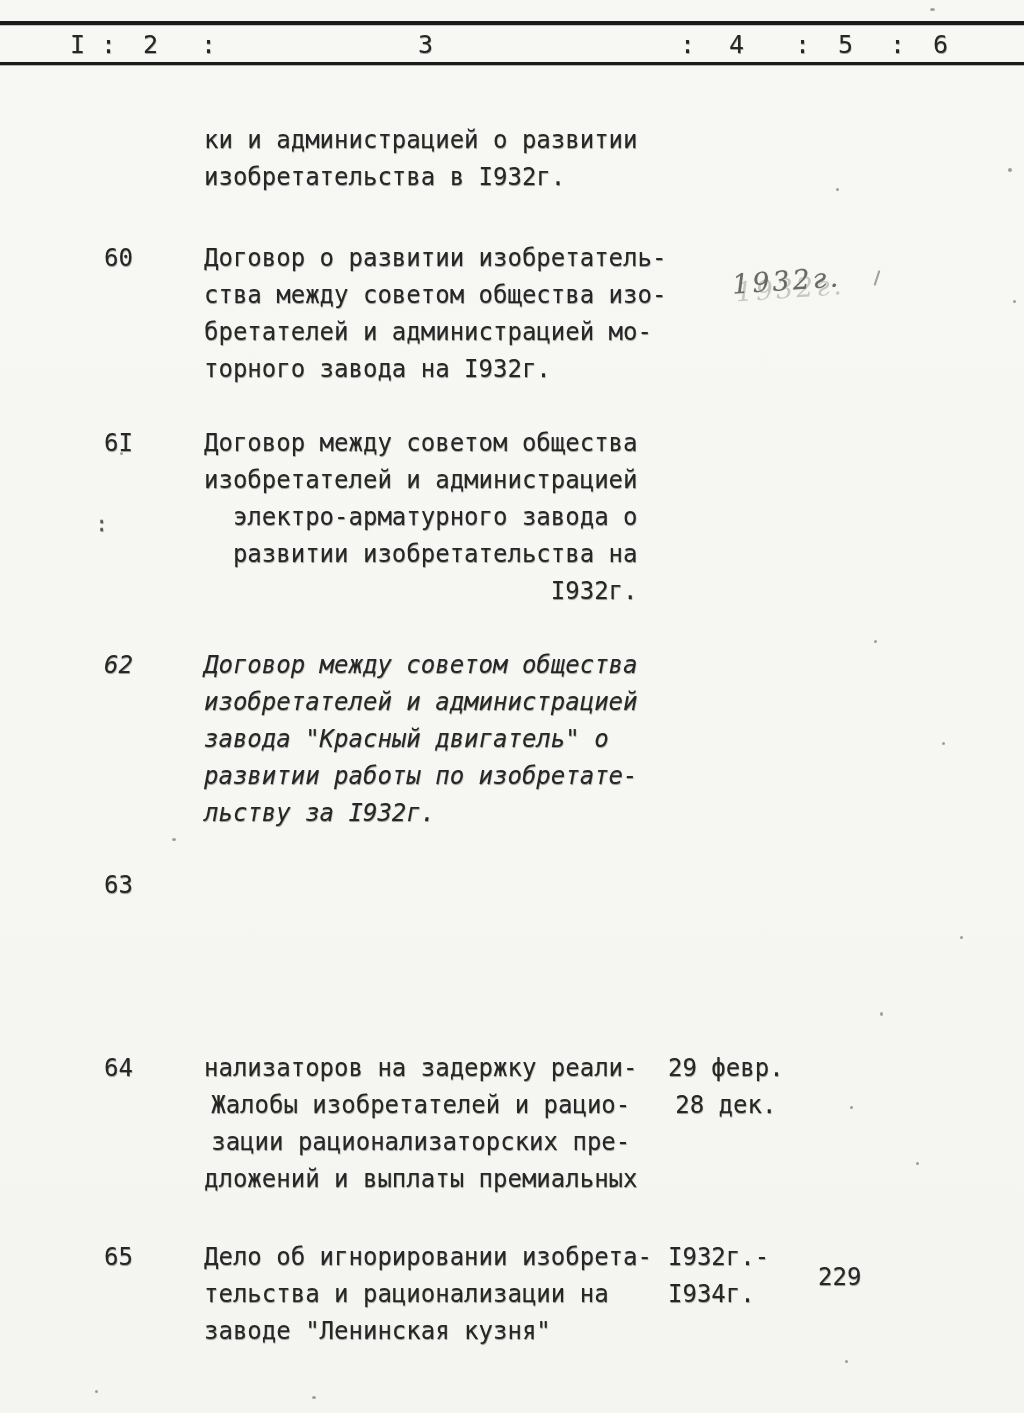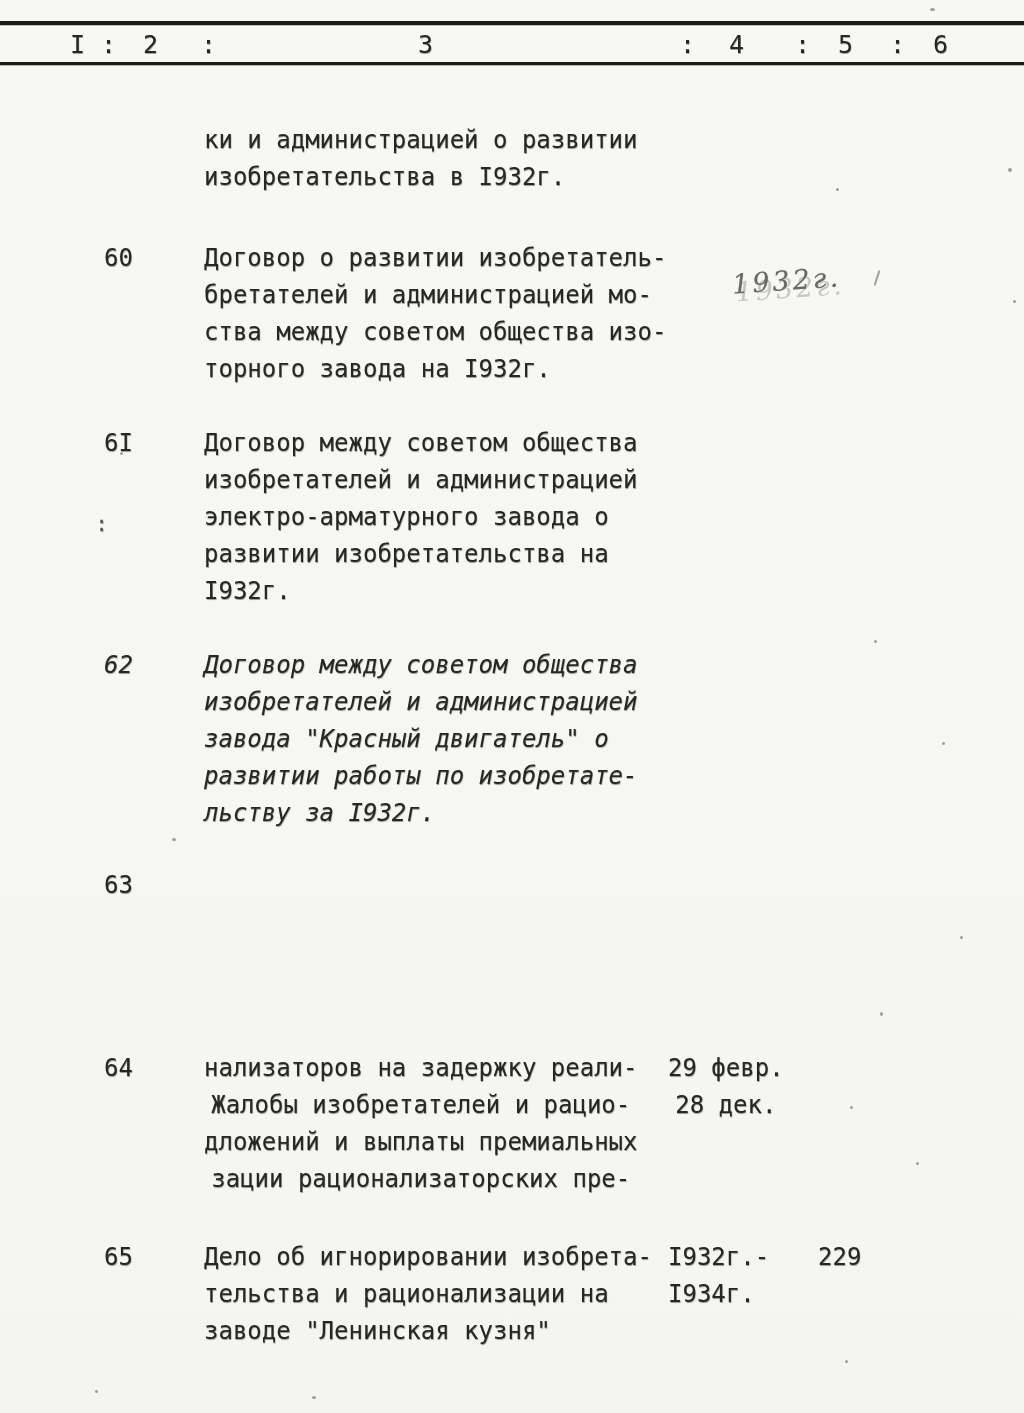--- a/index.html
+++ b/index.html
@@ -35,25 +35,25 @@
     text-shadow: 0.5px 0.5px 0.6px rgba(40,40,40,0.4);
   }
   .c0 { left: 70px; }  .c1 { left: 101px; } .c2 { left: 143px; }
   .c3 { left: 201px; } .c4 { left: 418px; } .c5 { left: 680px; }
   .c6 { left: 729px; } .c7 { left: 795px; } .c8 { left: 838px; }
   .c9 { left: 890px; } .c10 { left: 933px; }
 
   .entry-num { position: absolute; left: 64px; margin-left: 40px; }
   .entry-text { position: absolute; left: 204px; }
   .entry-dates { position: absolute; left: 668px; }
-  .entry-count { position: absolute; left: 818px; }
+  .entry-count { position: absolute; left: 818px; margin-top: 20px; }
 
   .cont  { top: 122px; }
   .n60, .t60 { top: 240px; }
-  .n61, .t61 { top: 425px; }
+  .n61, .t61 { top: 425px; text-align: right; }
   .n62, .t62 { top: 647px; font-style: italic; }
   .n63, .t63 { top: 867px; }
   .n64, .t64, .d64 { top: 1050px; text-align: center; }
   .n65, .t65, .d65, .k65 { top: 1239px; }
 
   .annotation {
     position: absolute; left: 732px; top: 266px;
     font-family: "DejaVu Serif", "Liberation Serif", serif;
     font-style: italic;
     font-size: 27px; line-height: 30px;
@@ -115,22 +115,22 @@
   </div>
 
   <div class="entry-text cont">
     <div class="tw">ки и администрацией о развитии</div>
     <div class="tw">изобретательства в I932г.</div>
   </div>
 
   <div class="tw entry-num n60">60</div>
   <div class="entry-text t60">
     <div class="tw">Договор о развитии изобретатель-</div>
+    <div class="tw">ства между советом общества изо-</div>
     <div class="tw">бретателей и администрацией мо-</div>
-    <div class="tw">ства между советом общества изо-</div>
     <div class="tw">торного завода на I932г.</div>
   </div>
   <div class="annotation">1932г.</div>
   <div class="pen-tick"></div>
 
   <div class="tw entry-num n61">6I</div>
   <div class="entry-text t61">
     <div class="tw">Договор между советом общества</div>
     <div class="tw">изобретателей и администрацией</div>
     <div class="tw">электро-арматурного завода о</div>
@@ -147,22 +147,22 @@
     <div class="tw">развитии работы по изобретате-</div>
     <div class="tw">льству за I932г.</div>
   </div>
 
   <div class="tw entry-num n63">63</div>
 
   <div class="tw entry-num n64">64</div>
   <div class="entry-text t64">
     <div class="tw">нализаторов на задержку реали-</div>
     <div class="tw">Жалобы изобретателей и рацио-</div>
+    <div class="tw">зации рационализаторских пре-</div>
     <div class="tw">дложений и выплаты премиальных</div>
-    <div class="tw">зации рационализаторских пре-</div>
   </div>
   <div class="entry-dates d64">
     <div class="tw">29 февр.</div>
     <div class="tw">28 дек.</div>
   </div>
 
   <div class="tw entry-num n65">65</div>
   <div class="entry-text t65">
     <div class="tw">Дело об игнорировании изобрета-</div>
     <div class="tw">тельства и рационализации на</div>

